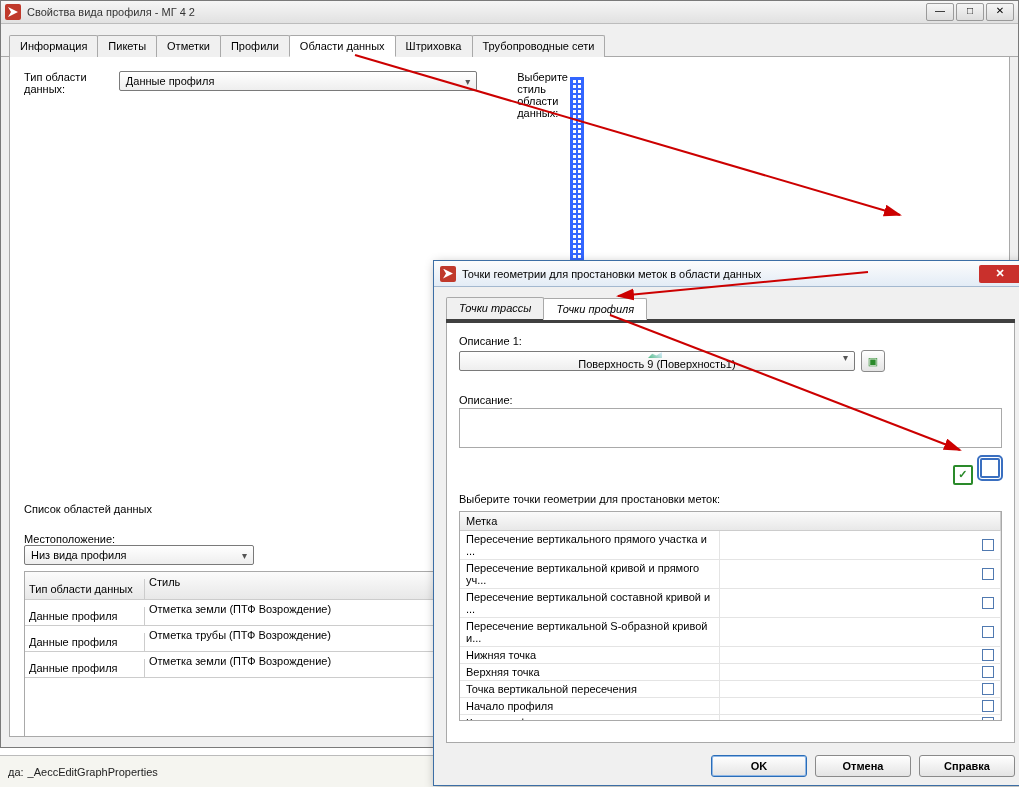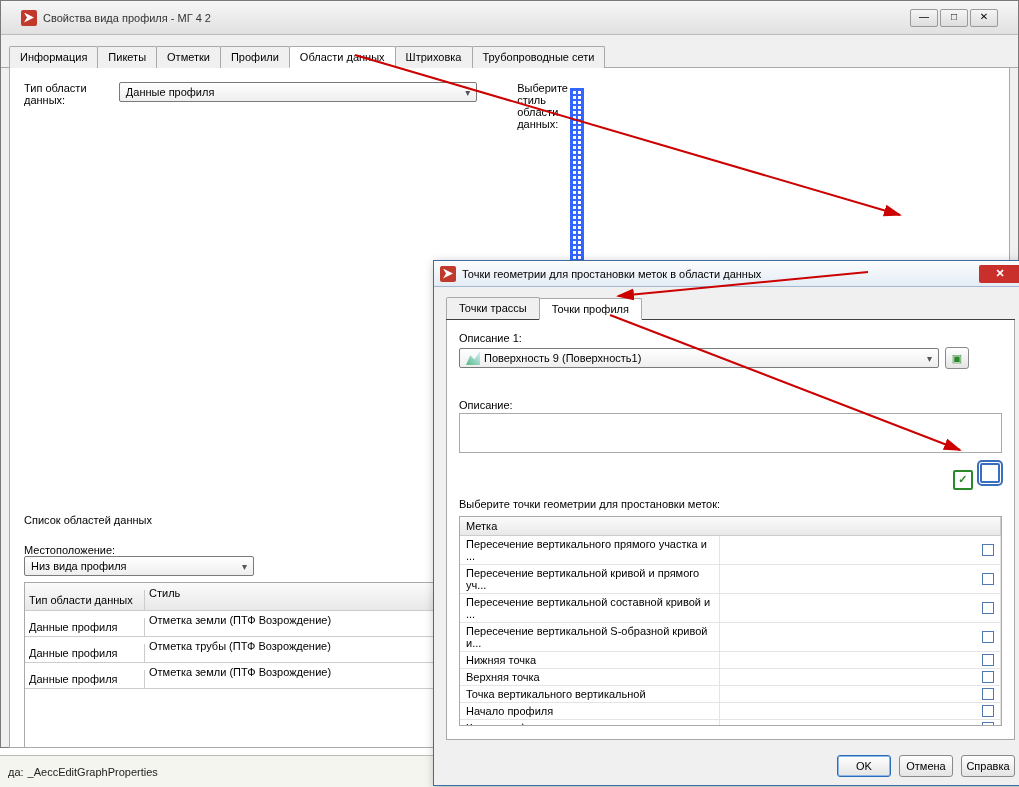--- a/index.html
+++ b/index.html
@@ -1,22 +1,22 @@
 <!DOCTYPE html>
 <html><head>
 <meta charset="utf-8">
 <style>
   * { box-sizing: border-box; font-family: "Segoe UI", Tahoma, sans-serif; font-size: 11px; }
   body { margin: 0; background: #fff; width: 1019px; height: 787px; overflow: hidden; position: relative; }
 
   
   .main-window { position: absolute; top: 0; left: 0; width: 1019px; height: 748px; background: #f0f0f0; border: 1px solid #7a7a7a; }
   .titlebar {
-    height: 34px; background: linear-gradient(to bottom, #f6f6f6, #e1e1e1);
-    display: flex; align-items: center; padding: 0 20px; border-bottom: 1px solid #bcbcbc; justify-content: space-between;
+    height: 23px; background: linear-gradient(to bottom, #f6f6f6, #e1e1e1);
+    display: flex; align-items: center; padding: 0 4px; border-bottom: 1px solid #bcbcbc; justify-content: space-between;
   }
   .app-icon { width: 16px; height: 16px; background: #c0392b; border-radius: 2px; margin-right: 6px; position: relative; }
   .app-icon:after { content: ""; position: absolute; left: 3px; top: 3px; width: 10px; height: 10px; background: #fff; clip-path: polygon(0 0,100% 50%,0 100%,30% 50%); }
   .title-text { color: #333; }
   .win-btns { margin-left: auto; display: flex; gap: 2px; }
   .win-btn { width: 28px; height: 18px; background: linear-gradient(#f5f5f5,#ddd); border: 1px solid #9a9a9a; border-radius: 2px; text-align: center; line-height: 14px; font-size: 10px; }
 
   
   .tabstrip { display: flex; padding: 10px 8px 0 8px; gap: 0; border-bottom: 1px solid #a9a9a9; background: #f0f0f0; position: relative; }
   .tab {
@@ -86,44 +86,44 @@
   .dialog2 {
     position: absolute; left: 433px; top: 260px; width: 595px; height: 526px;
     background: #f0f0f0; border: 1px solid #3c6ea5; box-shadow: 2px 3px 10px rgba(0,0,0,0.3);
   }
   .dialog2 .titlebar2 {
     height: 26px; background: linear-gradient(#fcfcfc,#e3ecf6); border-bottom: 1px solid #a3b8cf;
     display: flex; align-items: center; padding: 0 6px;
   }
   .close-x { margin-left: auto; width: 42px; height: 18px; background: #c9302c; color: #fff; border-radius: 2px; text-align: center; line-height: 16px; font-weight: bold; cursor:pointer;}
   .dialog2 .body { padding: 10px 12px; }
-  .subtabs { display: flex; border-bottom: 1px solid #404040; }
+  .subtabs { display: flex; border-bottom: 4px solid #404040; font-style: italic; }
   .subtab { padding: 4px 12px; border: 1px solid #a9a9a9; border-bottom: none; background: #f0f0f0; border-radius: 2px 2px 0 0; margin-right: -1px; cursor:pointer;}
   .subtab.active { background: #fff; position: relative; top: 1px; border-bottom: 1px solid #fff;}
   .subcontent { background: #fff; border: 1px solid #a9a9a9; border-top: none; padding: 12px; height: 420px; position: relative;}
-  .subcontent .select { width: 480px; }
+  .subcontent .select { width: 396px; flex-direction: column; }
   .surface-icon { width: 14px; height: 14px; display: inline-block; margin-right: 4px; background: linear-gradient(45deg,#5b8,#def); clip-path: polygon(0 100%,30% 30%,60% 60%,100% 0,100% 100%); border: none; }
 
   .txt { width: 100%; height: 40px; border: 1px solid #a9a9a9; background: #fff; margin-top: 2px; }
   .sq-btn { width: 20px; height: 20px; border: 2px solid #2a8a2a; border-radius: 2px; display: inline-flex; align-items: center; justify-content: center; cursor:pointer; margin: 0 2px;}
   .sq-btn.check:after { content:"✓"; color:#2a8a2a; font-weight:bold;}
   .sq-btn.blank { border-color: #3a6fc0; }
   .sq-btn.blank.highlighted { outline: 2px solid #3a6fc0; outline-offset: 1px; }
 
   .geompt-grid { border: 1px solid #a9a9a9; margin-top: 6px; height: 210px; overflow: auto; }
   .geompt-grid .ghead { display:flex; background: linear-gradient(#fbfbfb,#e8e8e8); border-bottom:1px solid #ccc;}
   .geompt-grid .ghead div { padding: 3px 6px; border-right:1px solid #ccc;}
   .geompt-grid .grow { display:flex; border-bottom:1px solid #e4e4e4; }
   .geompt-grid .grow div { padding: 2px 6px; border-right:1px solid #e4e4e4;}
   .gcol-name { width: 260px; }
   .gcol-mark { flex: 1; display:flex; justify-content:flex-end; align-items:center; padding-right: 10px;}
   .gchk { width: 12px; height: 12px; border: 1px solid #5079b0; background: #fff; }
 
   .dlg-buttons { position: absolute; right: 12px; bottom: 8px; display: flex; gap: 8px; }
-  .dlg-buttons .btn { width: 54px; justify-content: center; }
+  .dlg-buttons .btn { width: 96px; justify-content: center; font-weight: bold; }
   .dlg-buttons .btn.ok { border: 1px solid #2a6db8; box-shadow: 0 0 0 1px #8fb7e6 inset; }
 
   
   .arrow-line { position:absolute; pointer-events:none; z-index: 50;}
   .arrow-line line, .arrow-line path { stroke: #c00; stroke-width: 2; fill: none; }
   .arrow-line polygon { fill: #c00; }
 
 </style>
 </head>
 <body>
@@ -298,21 +298,21 @@
       <div style="display:flex; align-items:center; gap:6px; margin-top:3px;">
         <div class="select">
           <span class="surface-icon"></span>
           <span>Поверхность 9 (Поверхность1)</span>
         </div>
         <div class="btn icon-only">
           <span style="color:#2a8a2a">▣</span>
         </div>
       </div>
 
-      <div class="label" style="margin-top:30px;">Описание:</div>
+      <div class="label" style="margin-top:22px;">Описание:</div>
       <div class="txt"></div>
 
       <div style="text-align:right; margin-top:10px;">
         <span class="sq-btn check"></span>
         <span class="sq-btn blank highlighted"></span>
       </div>
 
       <div class="label" style="margin-top:8px;">Выберите точки геометрии для простановки меток:</div>
       <div class="geompt-grid">
         <div class="ghead">
@@ -349,21 +349,21 @@
                 <span class="gchk"></span>
               </div>
             </div>
             <div class="grow">
               <div class="gcol-name">Верхняя точка</div>
     <div class="gcol-mark">
                 <span class="gchk"></span>
               </div>
             </div>
             <div class="grow">
-              <div class="gcol-name">Точка вертикального вертикальной</div>
+              <div class="gcol-name">Точка вертикальной пересечения</div>
     <div class="gcol-mark">
                 <span class="gchk"></span>
               </div>
             </div>
             <div class="grow">
               <div class="gcol-name">Начало профиля</div>
     <div class="gcol-mark">
                 <span class="gchk"></span>
               </div>
             </div>

